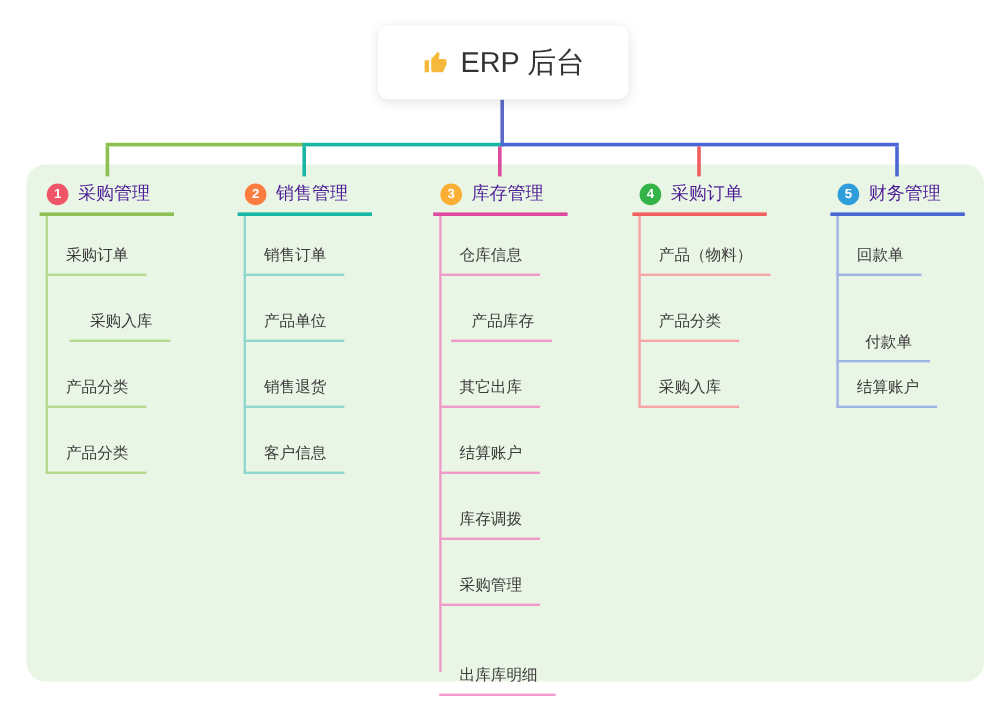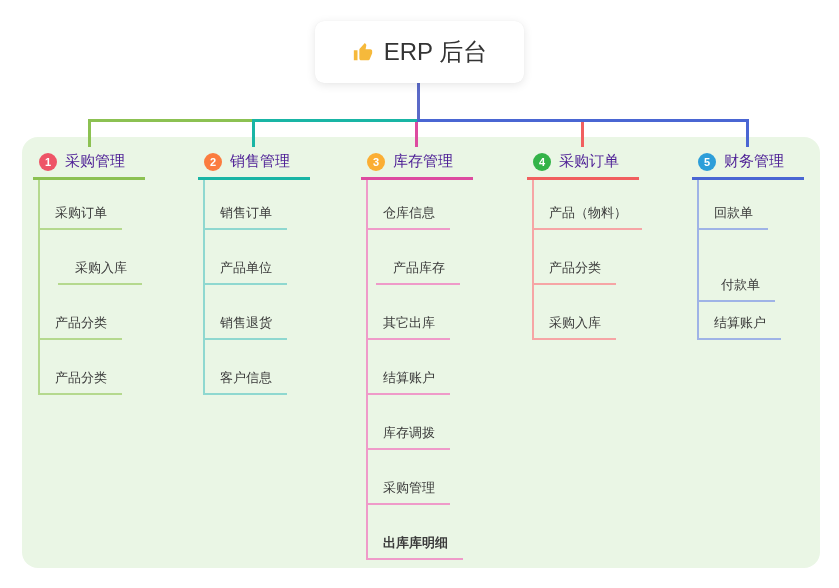--- a/index.html
+++ b/index.html
@@ -112,21 +112,21 @@
       <span class="branch-title">库存管理</span>
     </div>
     <div class="spine" style="height: 380px;"></div>
     <div class="children">
         <div class="child" style="top: 52px;">仓库信息</div>
         <div class="child" style="top: 107px; margin-left: 10px;">产品库存</div>
         <div class="child" style="top: 162px;">其它出库</div>
         <div class="child" style="top: 217px;">结算账户</div>
         <div class="child" style="top: 272px;">库存调拨</div>
         <div class="child" style="top: 327px;">采购管理</div>
-        <div class="child" style="top: 382px; font-weight: bold;">出库库明细</div>
+        <div class="child" style="top: 402px;">出库库明细</div>
       </div>
   </div>
 
   <div class="branch b4" style="--c: #f15f5f; --cl: #f6a5a5; --badge: #33b348;">
     <div class="branch-header">
       <span class="badge">4</span>
       <span class="branch-title">采购订单</span>
     </div>
     <div class="spine" style="height: 160px;"></div>
     <div class="children">

